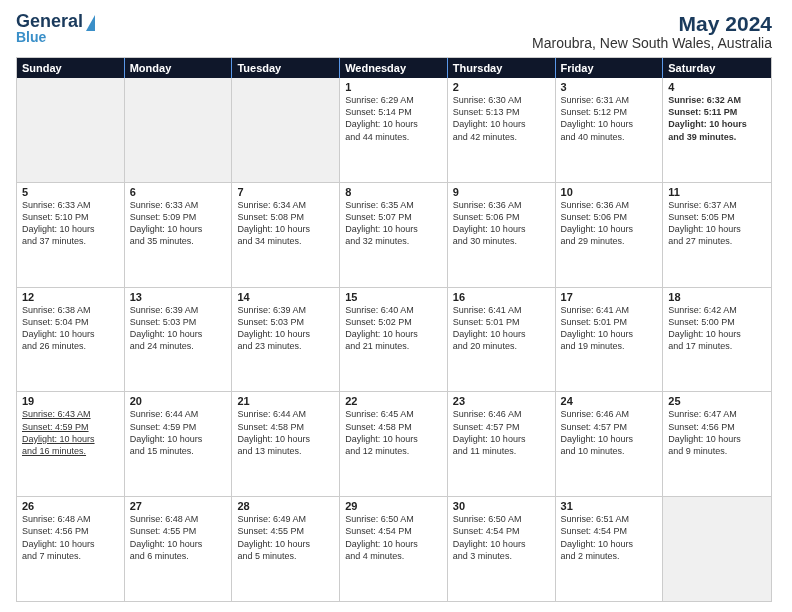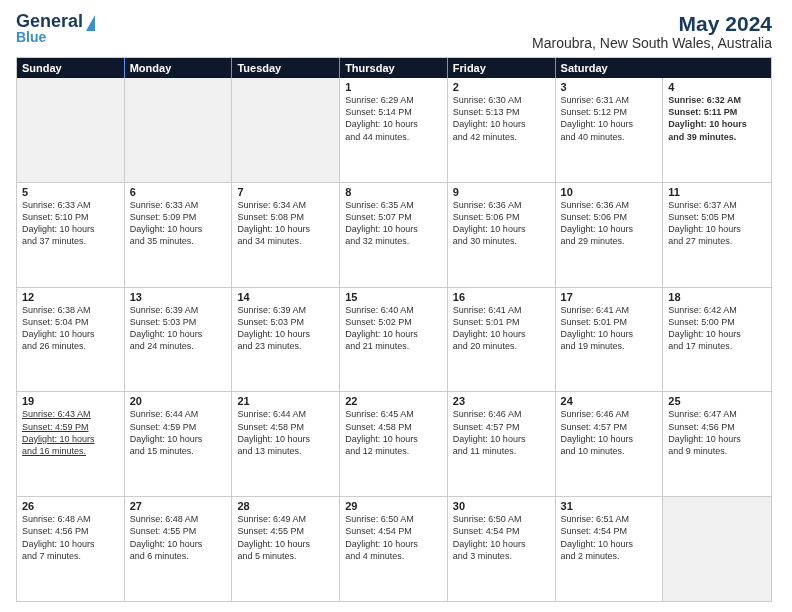--- a/index.html
+++ b/index.html
@@ -119,20 +119,21 @@
       <div class="main-title">May 2024</div>
       <div class="subtitle">Maroubra, New South Wales, Australia</div>
     </div>
   </div>
 
   <div class="calendar">
     <div class="cal-header">
     <div class="cal-header-cell">Sunday</div>
         <div class="cal-header-cell">Monday</div>
         <div class="cal-header-cell">Tuesday</div>
+        <div class="cal-header-cell">Wednesday</div>
         <div class="cal-header-cell">Thursday</div>
         <div class="cal-header-cell">Friday</div>
         <div class="cal-header-cell">Saturday</div>
       </div>
     <div class="cal-body">
     <div class="cal-row">
           <div class="cal-cell shaded empty"></div>
           <div class="cal-cell shaded empty"></div>
           <div class="cal-cell shaded empty"></div>
           <div class="cal-cell">

